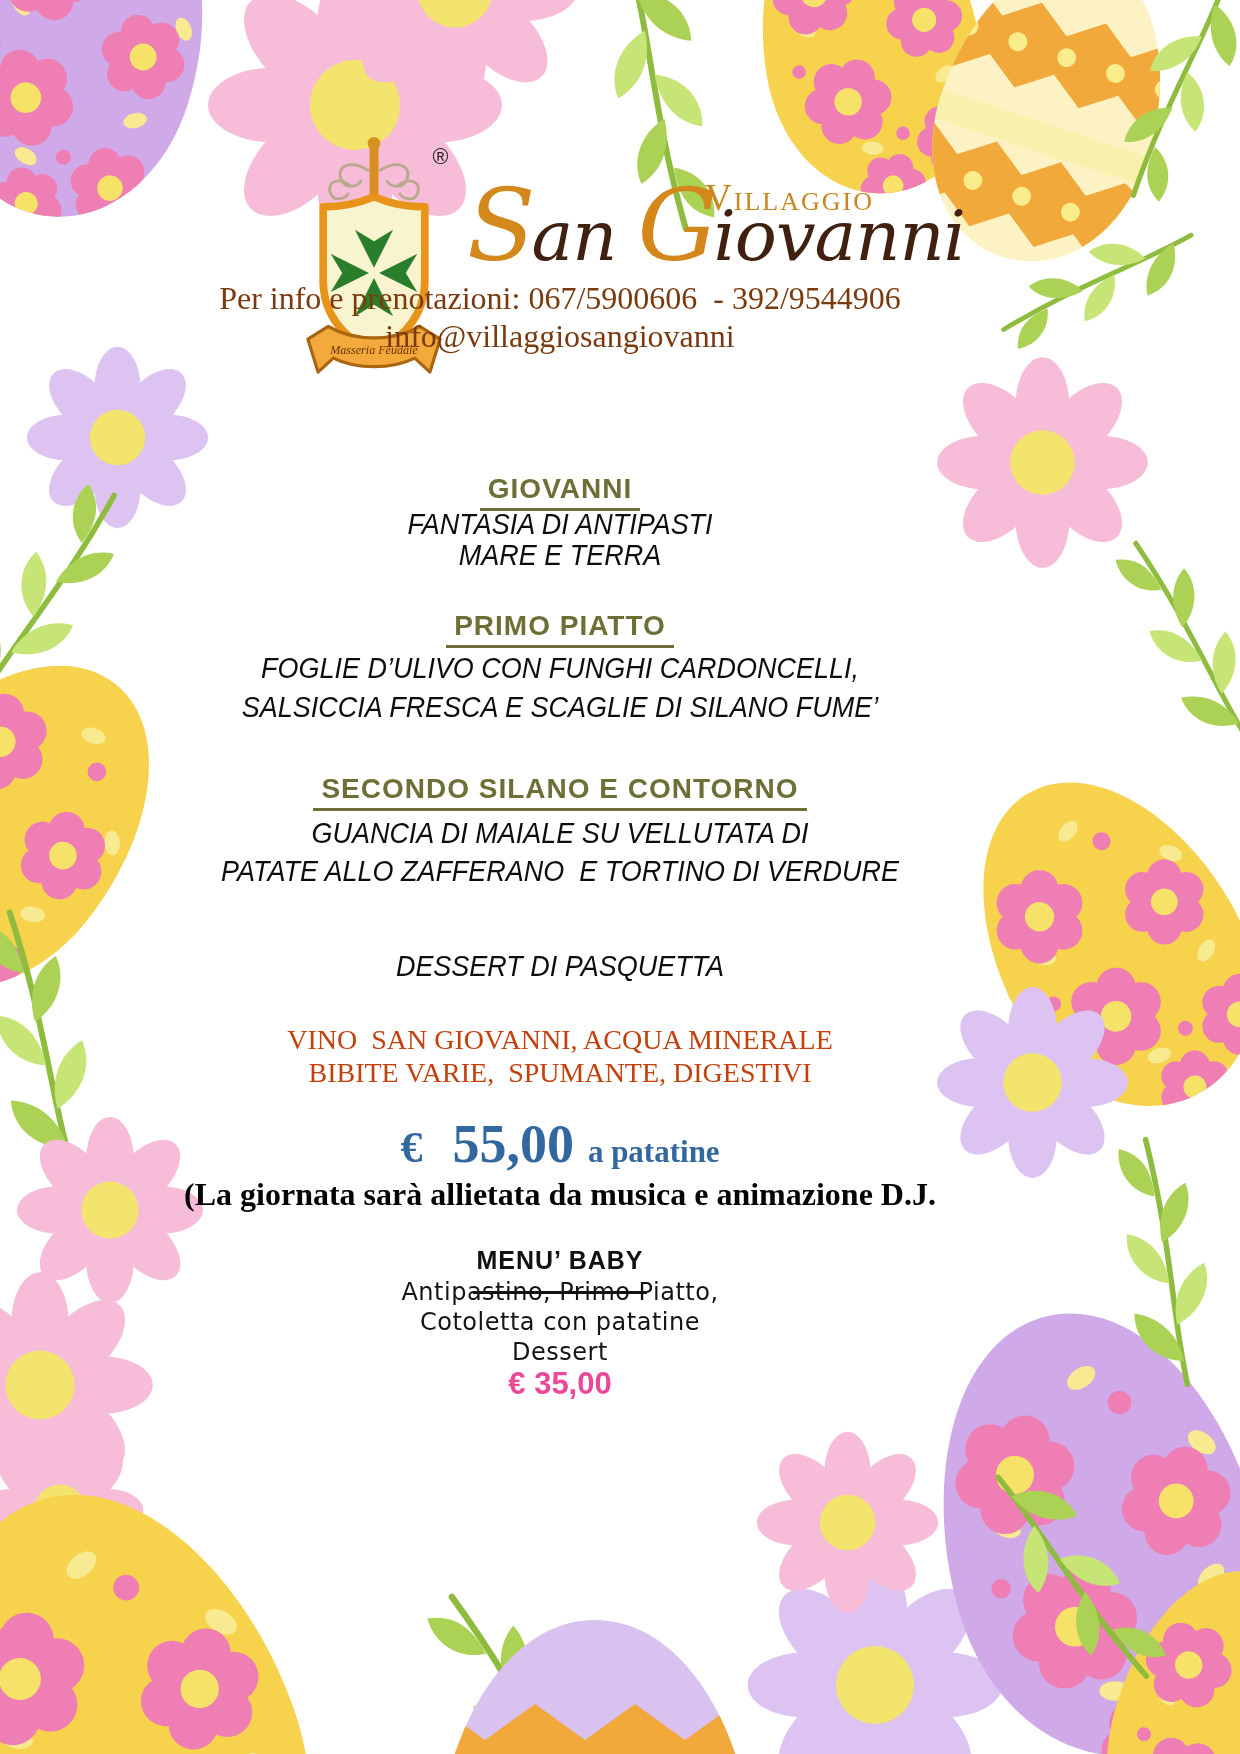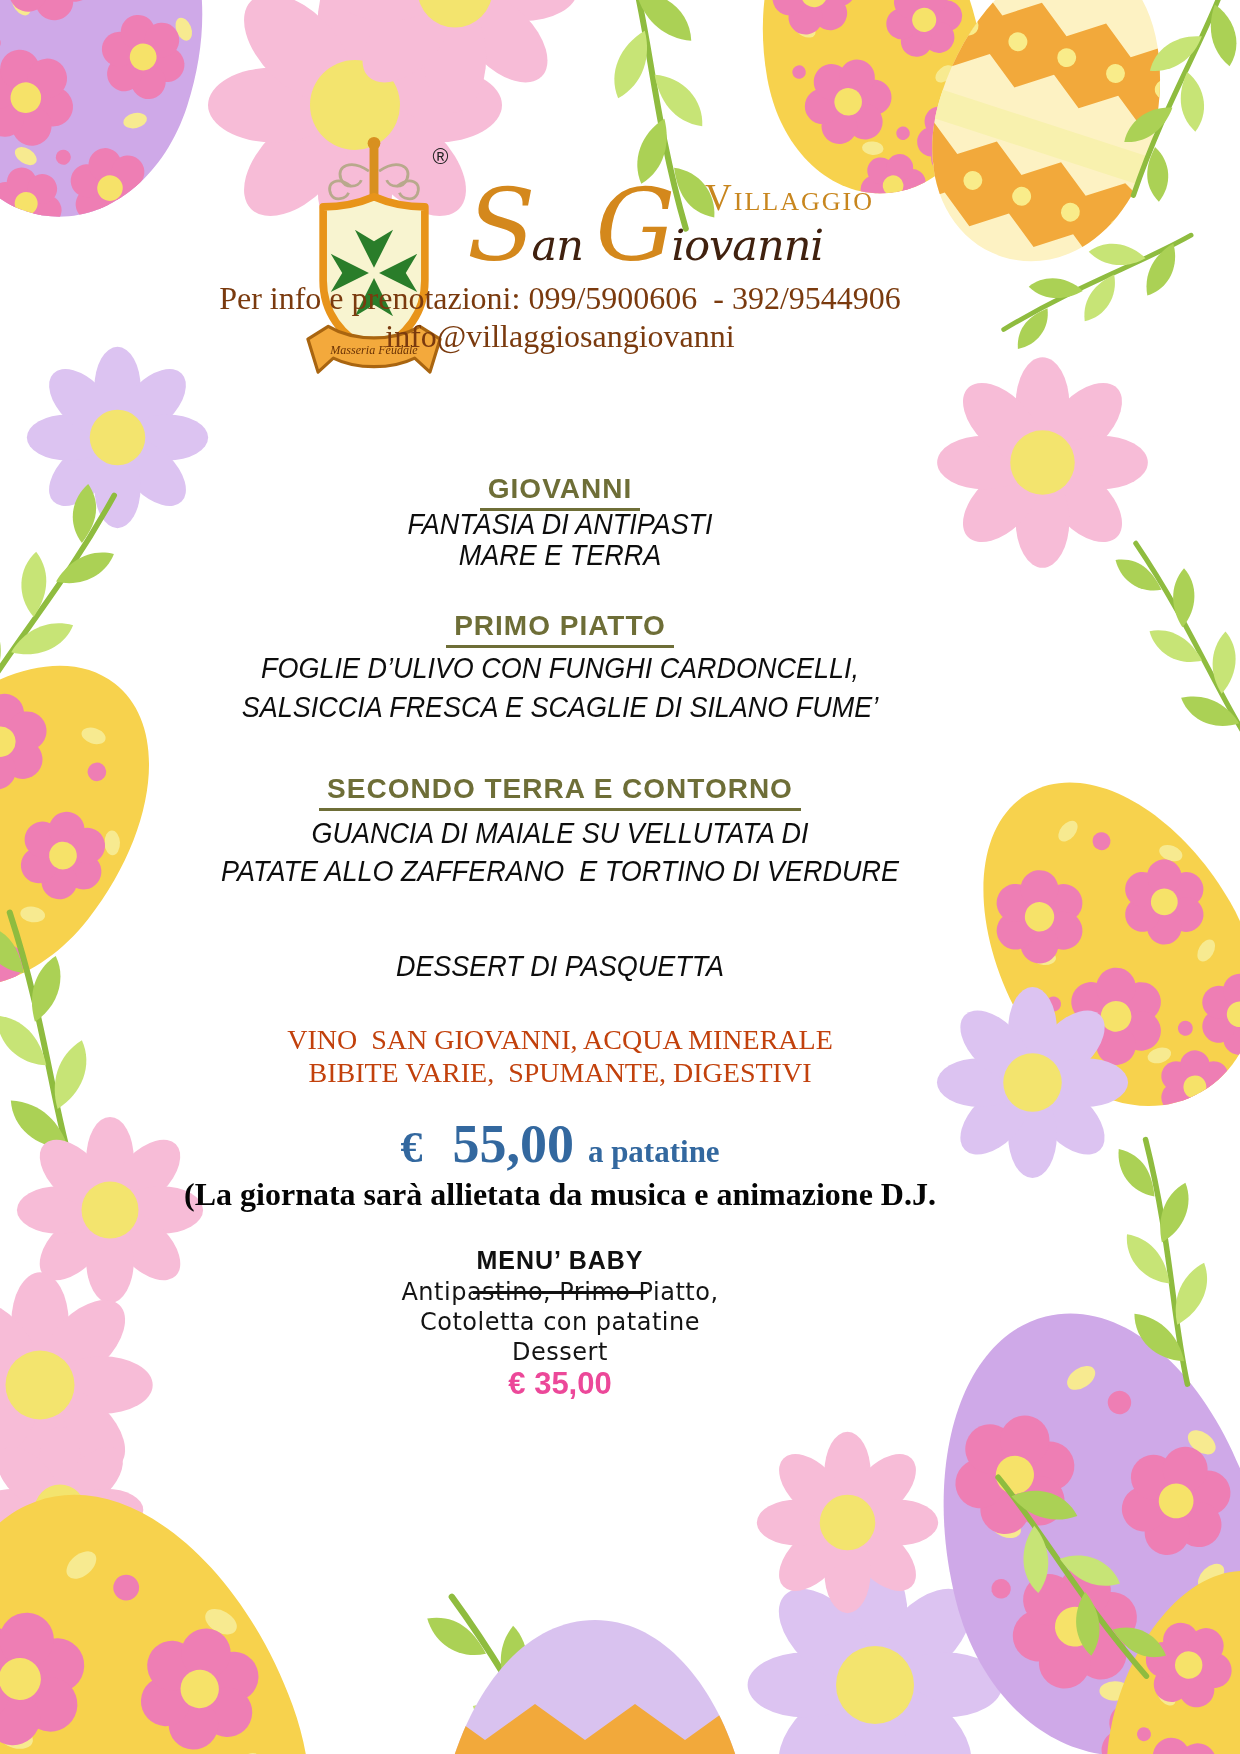--- a/index.html
+++ b/index.html
@@ -12,21 +12,21 @@
   .deco svg { width:100%; height:100%; display:block; }
 
   
   .logo-row { position:absolute; top:128px; left:285px; z-index:5; display:flex; align-items:flex-start; }
   .crest { width:178px; height:267px; }
   .brand-name { position:relative; margin-left:4px; padding-top:48px; }
   .villaggio { position:absolute; top:48px; left:238px; font-family:"Liberation Serif", serif;
                font-variant-caps:small-caps; font-size:37px; letter-spacing:2px; color:#c8861e; white-space:nowrap; }
   .script-name { font-family:"DejaVu Serif", serif; font-style:italic; white-space:nowrap; line-height:1; }
   .script-name .cap { font-size:100px; color:#d4881c; letter-spacing:-4px; }
-  .script-name .low { font-size:43px; color:#40210f; letter-spacing:-1px; }
+  .script-name .low { font-size:70px; color:#40210f; letter-spacing:-1px; }
 
   
   .content { position:absolute; left:0; top:0; width:1120px; height:1754px; z-index:6; }
   .line { position:absolute; left:0; right:0; text-align:center; white-space:nowrap; }
   .pre { white-space:pre; }
 
   .contact { font-family:"Liberation Serif", serif; color:#7a3a0e; font-size:32px; }
   .title   { font-family:"Liberation Serif", serif; color:#3a70b8; font-size:68px; }
 
   .heading { font-size:28px; font-weight:bold; color:#6e6e37; letter-spacing:1px; }
@@ -322,33 +322,33 @@
       <text x="70" y="178" text-anchor="middle" font-size="9.5" font-style="italic" font-family="Liberation Serif, serif" fill="#6b3305">Masseria Feudale</text>
     </svg>
     <div class="brand-name">
       <div class="villaggio">Villaggio</div>
       <div class="script-name"><span class="cap">S</span><span class="low pre">an </span><span class="cap">G</span><span class="low">iovanni</span></div>
     </div>
   </div>
 
   <div class="content">
 
-    <div class="line contact pre y-contact1">Per info e prenotazioni: 099/5900606  - 392/9544906</div>
+    <div class="line contact pre y-contact1">Per info e prenotazioni: 067/5900606  - 392/9544906</div>
     <div class="line contact y-contact2">info@villaggiosangiovanni</div>
 
 
     <div class="line heading y-h1"><span>GIOVANNI</span></div>
     <div class="line dish y-l1a">FANTASIA DI ANTIPASTI</div>
     <div class="line dish y-l1b">MARE E TERRA</div>
 
     <div class="line heading y-h2"><span>PRIMO PIATTO</span></div>
     <div class="line dish y-l2a">FOGLIE D’ULIVO CON FUNGHI CARDONCELLI,</div>
     <div class="line dish y-l2b">SALSICCIA FRESCA E SCAGLIE DI SILANO FUME’</div>
 
-    <div class="line heading y-h3"><span>SECONDO TERRA E CONTORNO</span></div>
+    <div class="line heading y-h3"><span>SECONDO SILANO E CONTORNO</span></div>
     <div class="line dish y-l3a">GUANCIA DI MAIALE SU VELLUTATA DI</div>
     <div class="line dish pre y-l3b">PATATE ALLO ZAFFERANO  E TORTINO DI VERDURE</div>
 
     <div class="line dish y-dessert">DESSERT DI PASQUETTA</div>
 
     <div class="line serif-bold pre y-bev1">VINO  SAN GIOVANNI, ACQUA MINERALE</div>
     <div class="line serif-bold pre y-bev2">BIBITE VARIE,  SPUMANTE, DIGESTIVI</div>
 
     <div class="line price-line y-price"><span class="cur">€</span><span class="amt">55,00</span><span class="per">a patatine</span></div>
 

